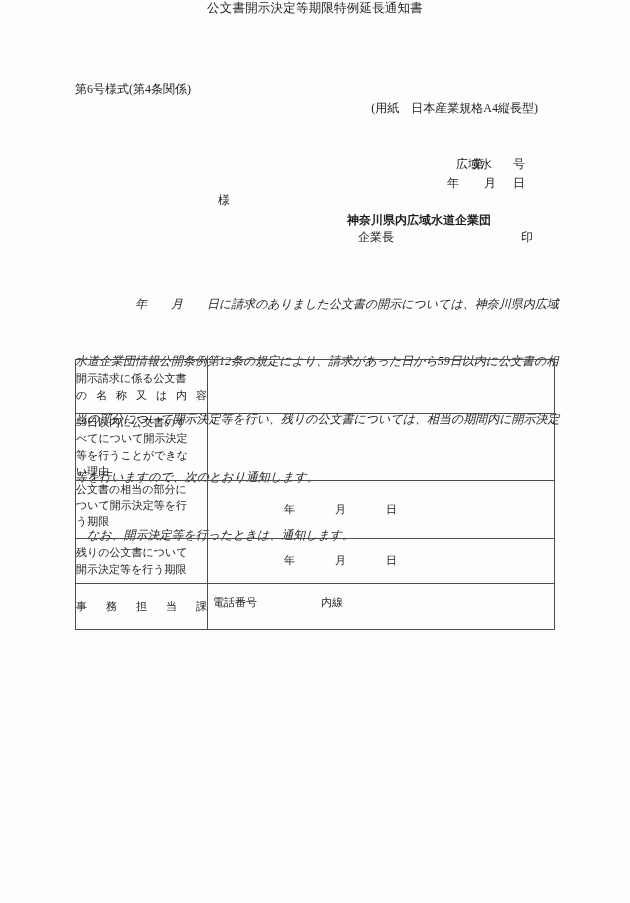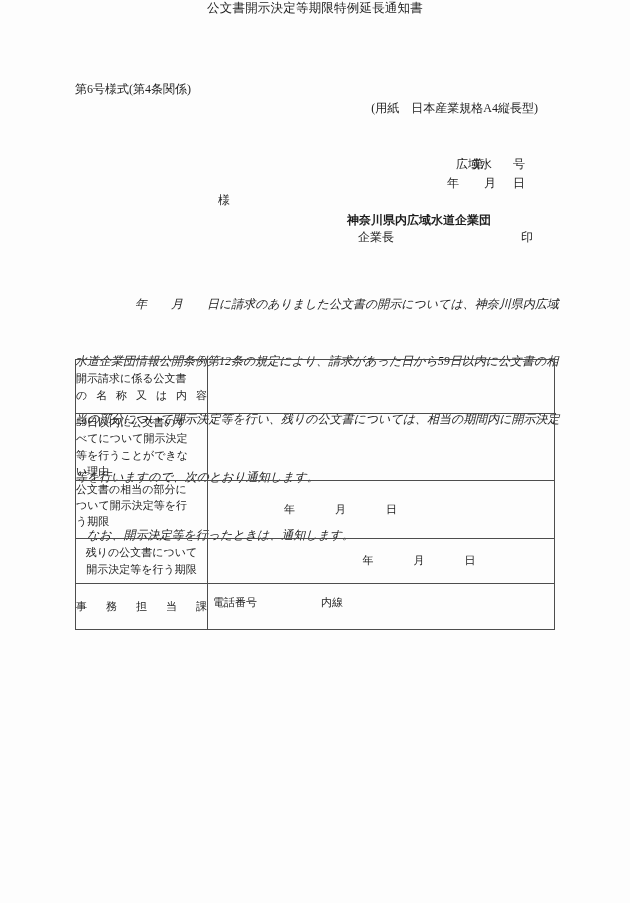--- a/index.html
+++ b/index.html
@@ -45,21 +45,21 @@
   #notice-table td {
     border: 1px solid #4d4d4d;
     padding: 0;
     overflow: hidden;
   }
   col.c-label { width: 132px; }
   col.c-value { width: 347px; }
   tr.r1 { height: 54px; }
   tr.r2 { height: 64px; }
   tr.r3 { height: 58px; }
-  tr.r4 { height: 45px; text-align: center; }
+  tr.r4 { height: 45px; }
   tr.r5 { height: 46px; }
   td.label-cell { padding: 2px 2px 2px 6px; line-height: 16.4px; }
   td.v-top { vertical-align: top; }
   td.v-mid { vertical-align: middle; }
   td.v-bot { vertical-align: bottom; }
   .spread { text-align: justify; text-align-last: justify; }
   td.value-cell { vertical-align: middle; }
   .date-line { padding-left: 76px; white-space: pre; }
   .date-line .gap { display: inline-block; width: 40px; }
   .contact-line { padding: 0 0 7px 5px; white-space: pre; }

